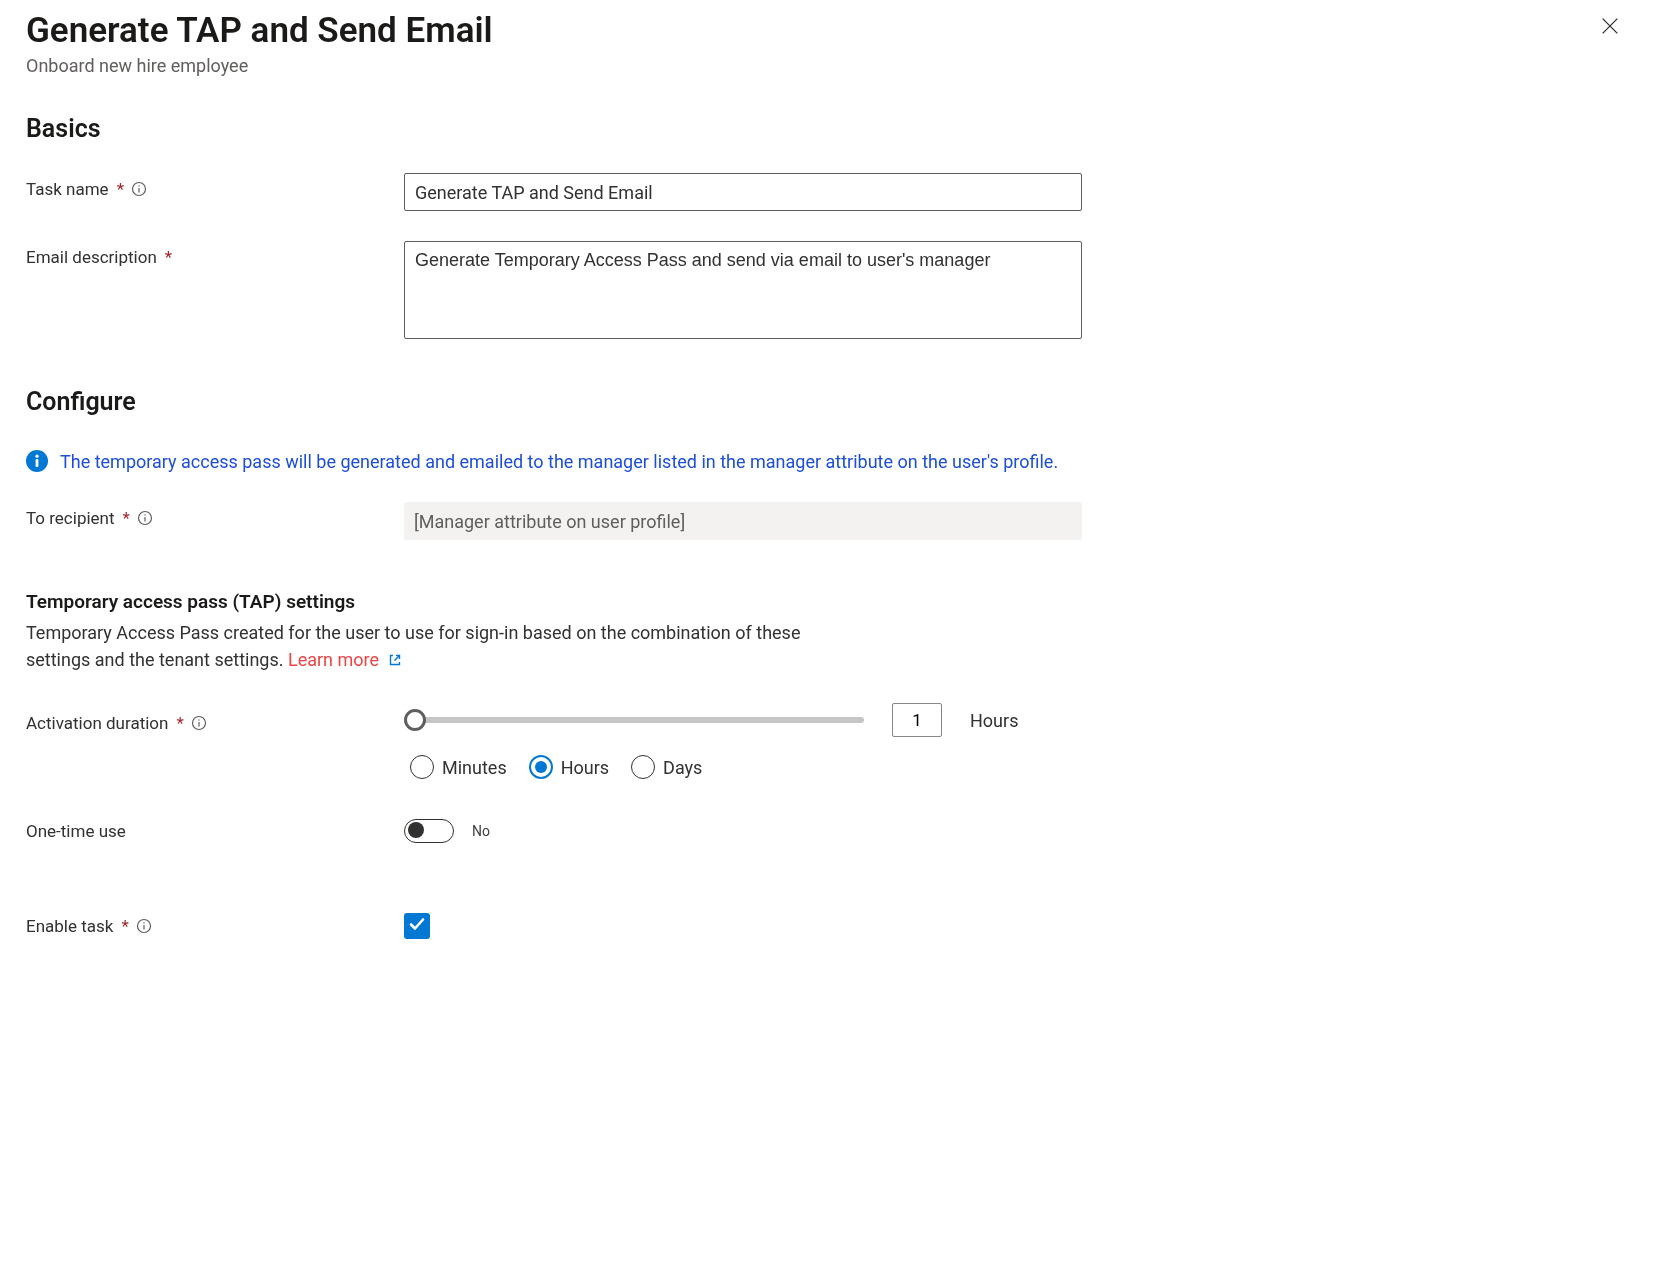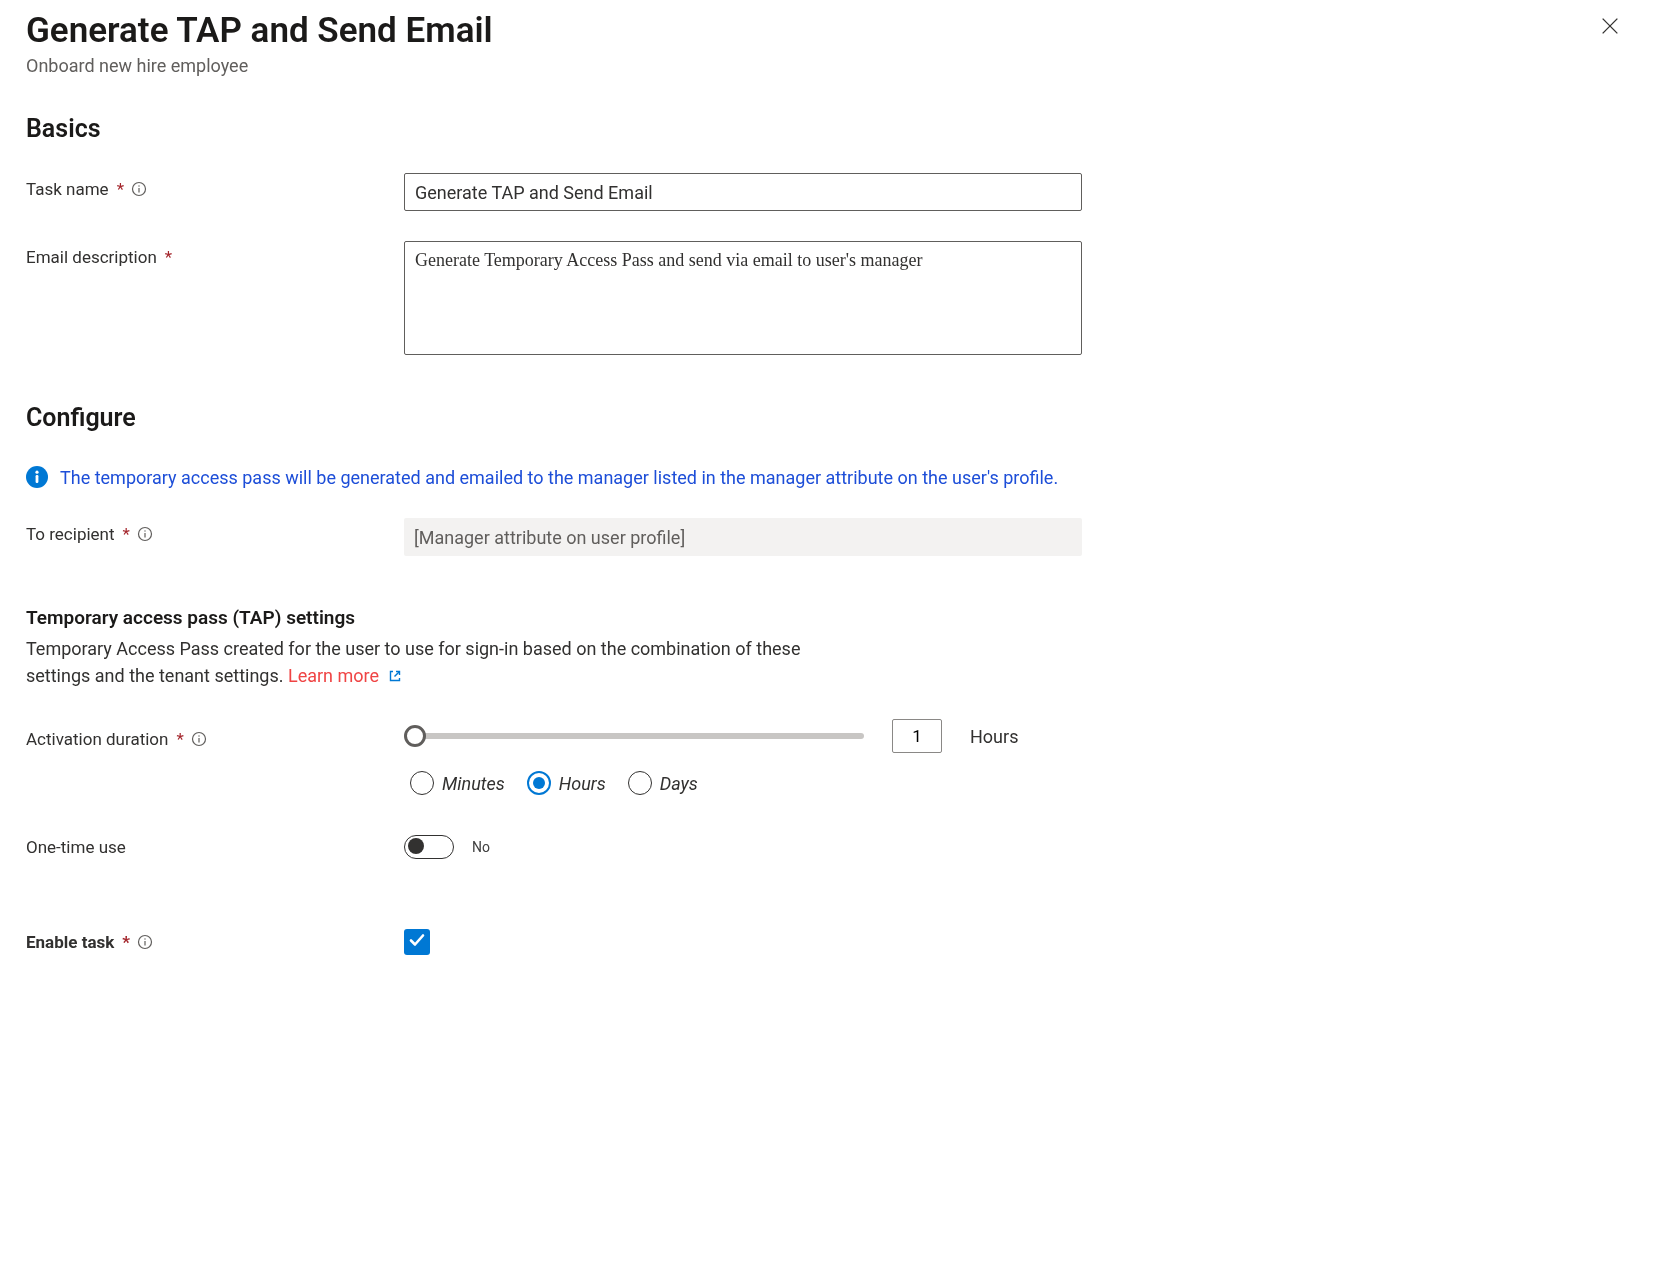--- a/index.html
+++ b/index.html
@@ -42,23 +42,23 @@
     .info-icon-small svg { width: 16px; height: 16px; }
 
     .field-col { flex: 1; max-width: 678px; }
     .text-input {
       width: 100%; height: 38px;
       border: 1px solid #605e5c; border-radius: 2px;
       padding: 6px 10px; font-size: 18px; font-family: inherit;
       color: #323130; background: #fff;
     }
     .textarea-input {
-      width: 100%; height: 114px;
+      width: 100%; height: 98px;
       border: 1px solid #605e5c; border-radius: 2px;
-      padding: 8px 10px; font-size: 18px; font-family: Liberation Serif, serif;
+      padding: 8px 10px; font-size: 18px; font-family: Liberation Sans, sans-serif;
       color: #323130; background: #fff; resize: none;
     }
     .readonly-box {
       width: 100%; height: 38px;
       background: #f3f2f1; border-radius: 2px;
       padding: 6px 10px; font-size: 18px; color: #605e5c;
       display: flex; align-items: center;
     }
 
     .info-banner {
@@ -102,21 +102,20 @@
       border-radius: 2px; text-align: center; font-size: 17px;
       padding: 4px; font-family: inherit;
     }
     .unit-label { font-size: 18px; color: #323130; }
 
     
     .radio-row { display: flex; align-items: center; margin-top: 18px; }
     .radio-group {
       display: flex; gap: 22px; margin-left: 378px;
       padding-left: 6px;
-      font-style: italic;
     }
     .radio-item { display: flex; align-items: center; gap: 8px; cursor: pointer; }
     .radio-outer {
       width: 24px; height: 24px; border: 1.8px solid #323130;
       border-radius: 50%; display: inline-flex; align-items: center; justify-content: center;
     }
     .radio-outer.checked { border-color: #0078d4; border-width: 2.5px; }
     .radio-inner {
       width: 12px; height: 12px; border-radius: 50%; background: #0078d4;
     }
@@ -283,21 +282,21 @@
   </div>
   <div class="toggle-wrap">
     <div class="toggle">
       <div class="toggle-knob"></div>
     </div>
     <span class="toggle-label">No</span>
   </div>
 </div>
 
 <div class="checkbox-row">
-  <div class="form-label" style="padding-top:0;font-weight:bold;">
+  <div class="form-label" style="padding-top:0;">
     <span>Enable task</span>
     <span class="req">*</span>
     <span class="info-icon-small">
       <svg viewBox="0 0 16 16" fill="none" stroke="#605e5c" stroke-width="1.2">
         <circle cx="8" cy="8" r="6.5"></circle>
           <circle cx="8" cy="5" r="0.7" fill="#605e5c" stroke="none"></circle>
         <line x1="8" y1="7" x2="8" y2="11.5"></line>
       </svg>
     </span>
   </div>

